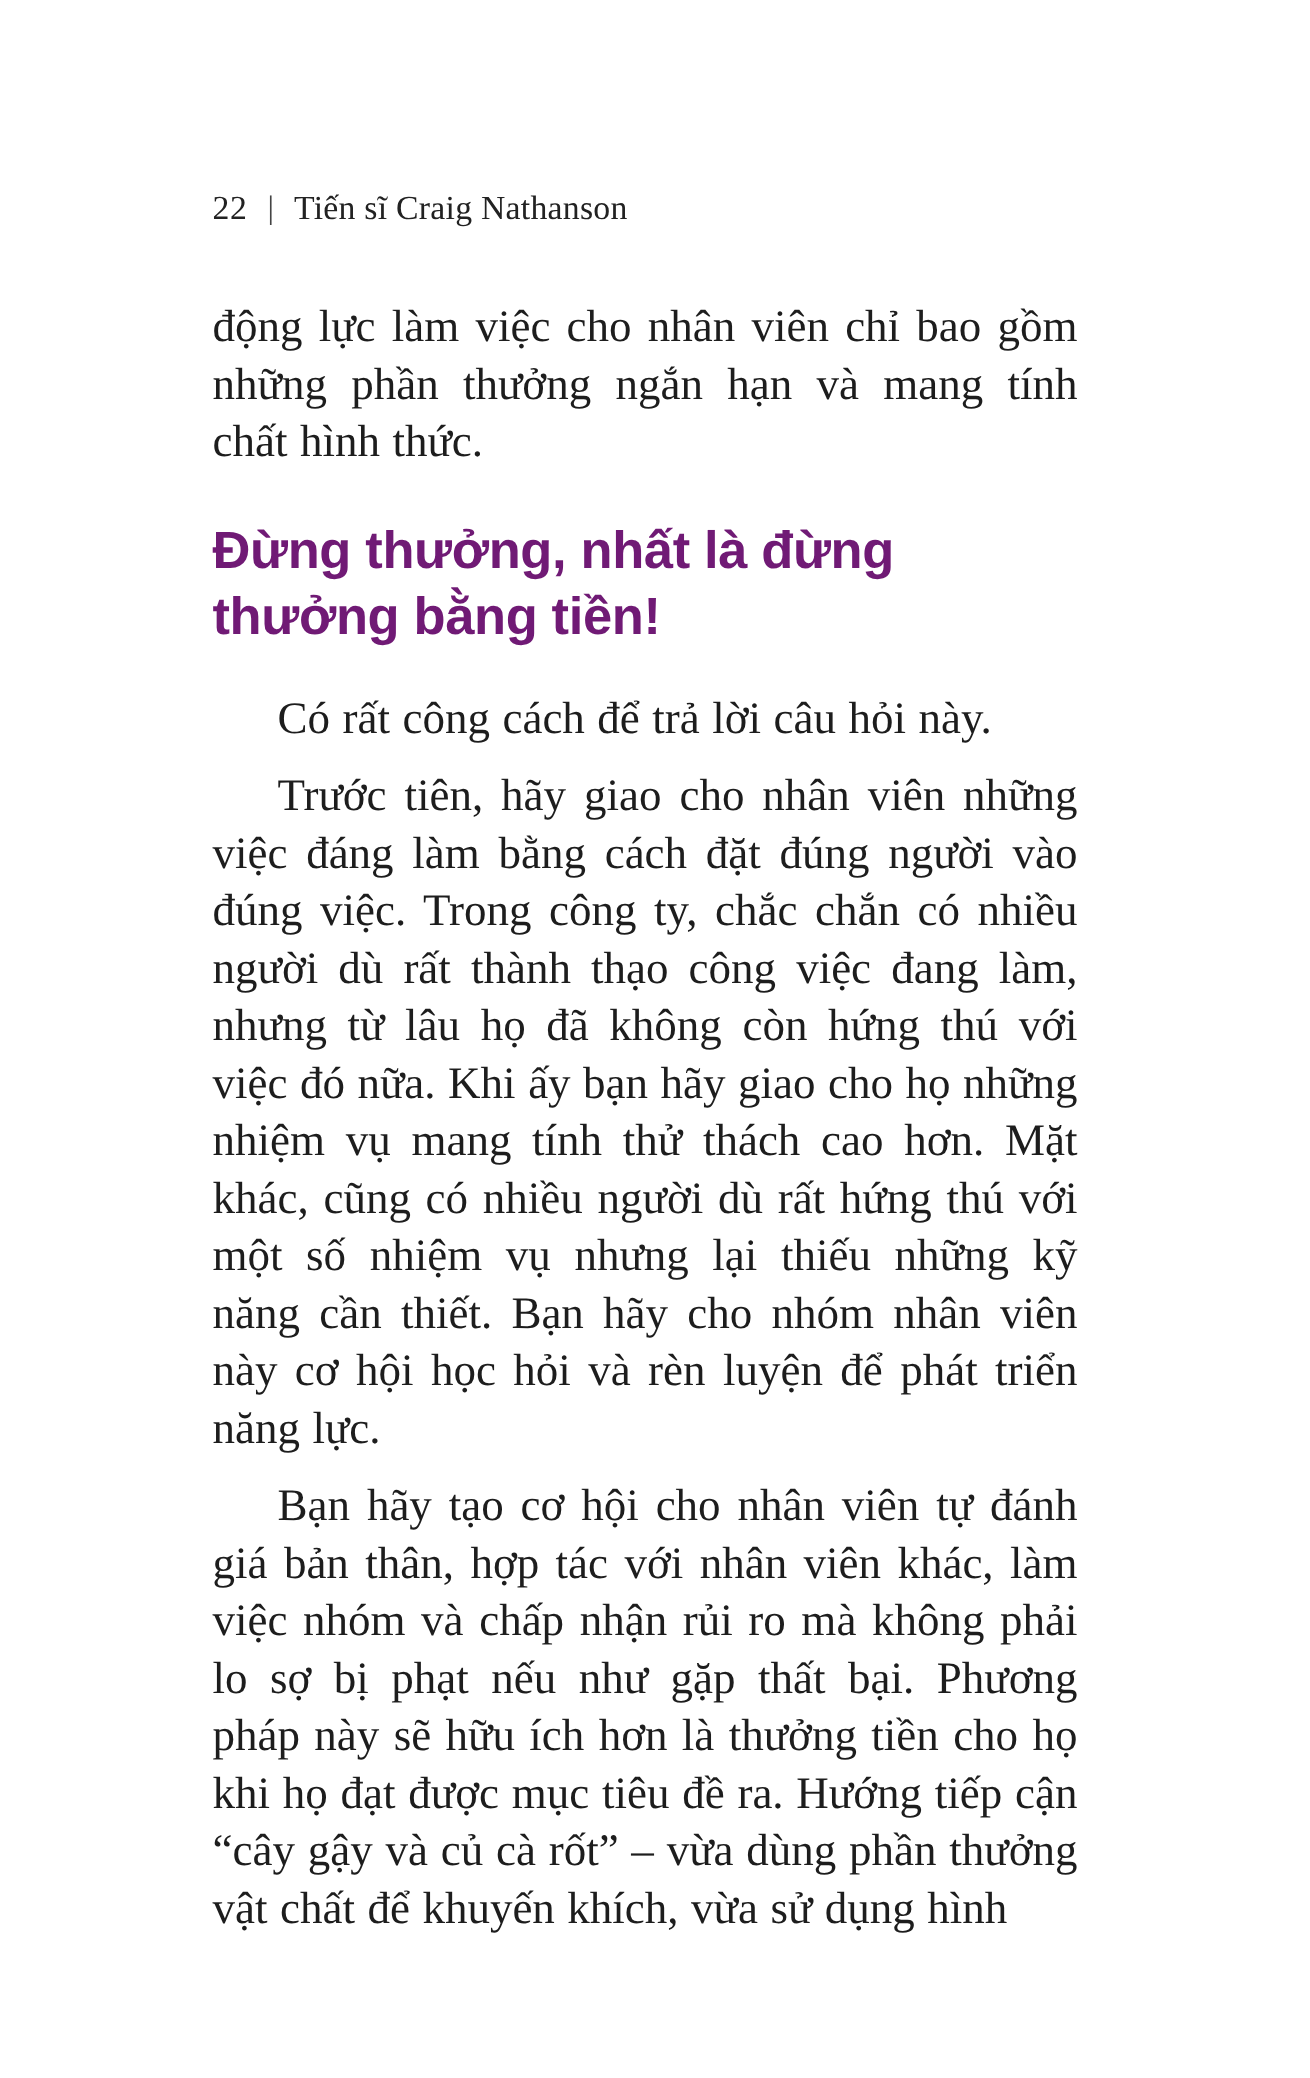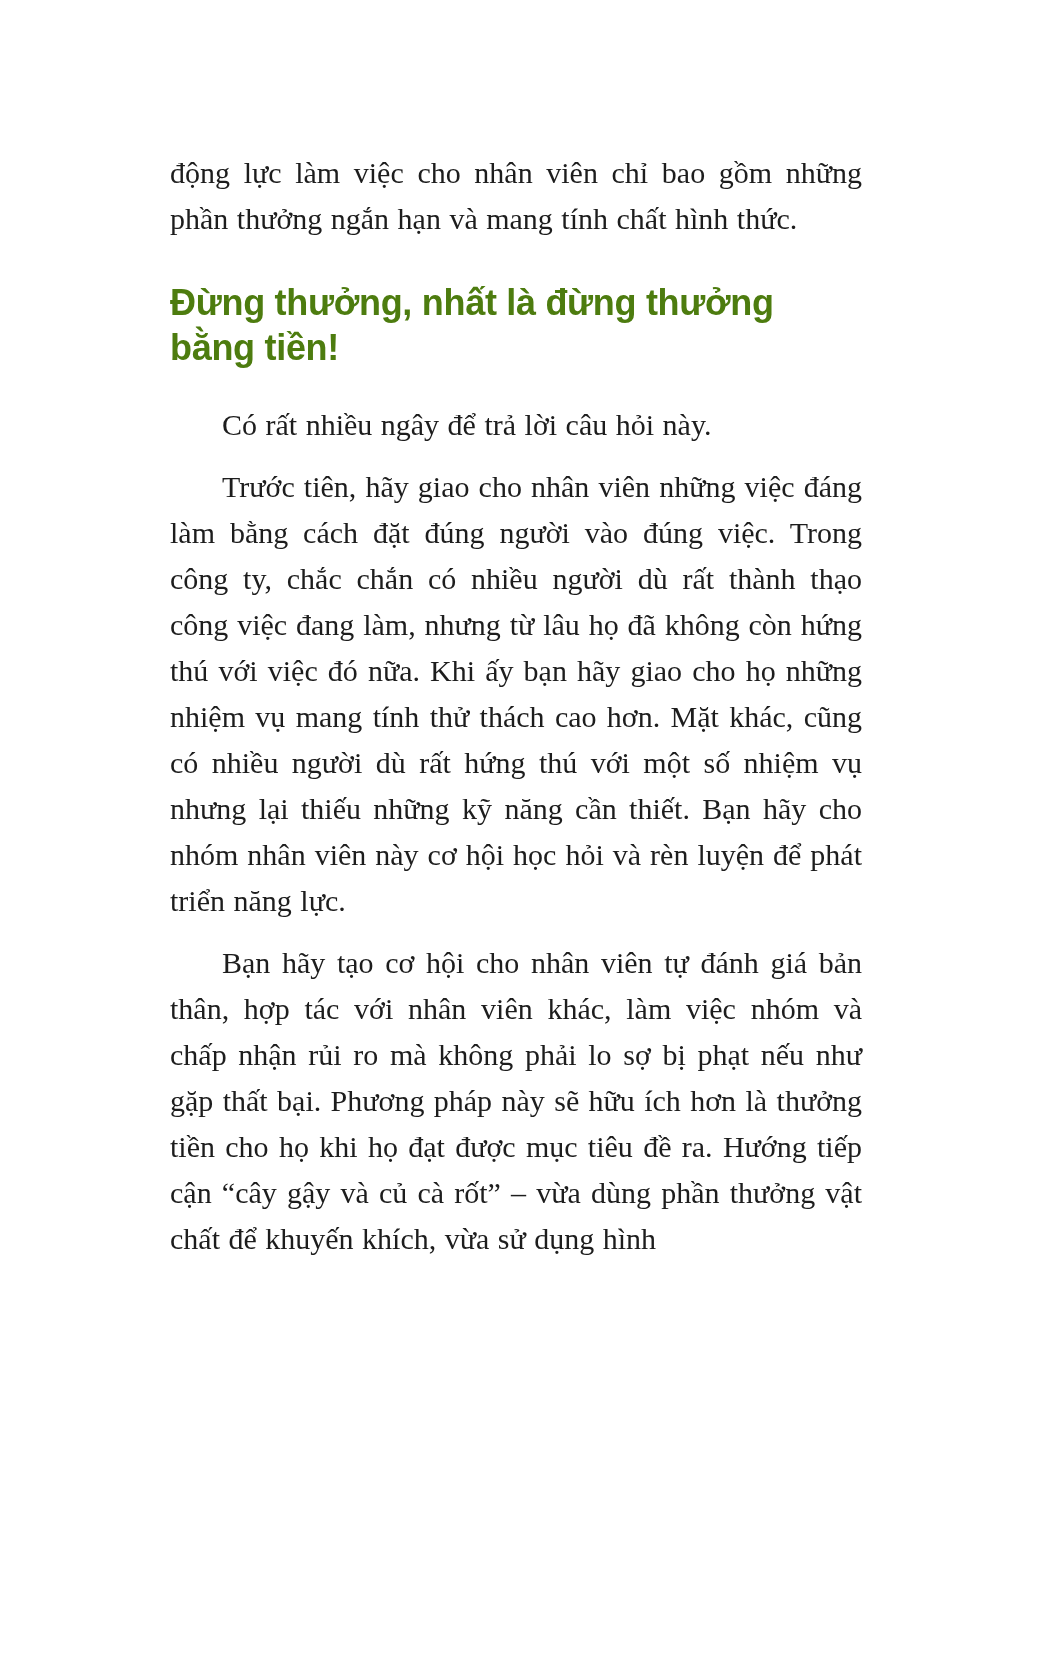--- a/index.html
+++ b/index.html
@@ -36,53 +36,58 @@
     color: #444444;
     font-weight: 400;
     font-size: 26px;
     position: relative;
     top: -1px;
   }
   .running-title {
     letter-spacing: 0.2px;
   }
   .body-text p {
-    font-size: 30px;
+    font-size: 36px;
     line-height: 46px;
     text-align: justify;
     margin: 0 0 16px 0;
     word-spacing: 1px;
   }
   .body-text p.indent {
     text-indent: 52px;
   }
   .section-heading {
     font-family: "Liberation Sans", "DejaVu Sans", sans-serif;
     font-weight: 700;
-    font-size: 36px;
+    font-size: 42px;
     line-height: 1.25;
     letter-spacing: -0.3px;
-    color: #4d7c0f;
+    color: #701a75;
     margin: 38px 0 32px 0;
   }
 </style>
 </head>
 <body>
 
 <div class="book-page">
 
+  <div class="running-header">
+    <span class="page-number">22</span>
+    <span class="header-sep">|</span>
+    <span class="running-title">Tiến sĩ Craig Nathanson</span>
+  </div>
 
   <div class="body-text">
 
     <p>động lực làm việc cho nhân viên chỉ bao gồm những phần thưởng ngắn hạn và mang tính chất hình thức.</p>
 
     <h2 class="section-heading">Đừng thưởng, nhất là đừng thưởng bằng tiền!</h2>
 
 
-    <p class="indent">Có rất nhiều ngây để trả lời câu hỏi này.</p>
+    <p class="indent">Có rất công cách để trả lời câu hỏi này.</p>
 
     <p class="indent">Trước tiên, hãy giao cho nhân viên những việc đáng làm bằng cách đặt đúng người vào đúng việc. Trong công ty, chắc chắn có nhiều người dù rất thành thạo công việc đang làm, nhưng từ lâu họ đã không còn hứng thú với việc đó nữa. Khi ấy bạn hãy giao cho họ những nhiệm vụ mang tính thử thách cao hơn. Mặt khác, cũng có nhiều người dù rất hứng thú với một số nhiệm vụ nhưng lại thiếu những kỹ năng cần thiết. Bạn hãy cho nhóm nhân viên này cơ hội học hỏi và rèn luyện để phát triển năng lực.</p>
 
     <p class="indent">Bạn hãy tạo cơ hội cho nhân viên tự đánh giá bản thân, hợp tác với nhân viên khác, làm việc nhóm và chấp nhận rủi ro mà không phải lo sợ bị phạt nếu như gặp thất bại. Phương pháp này sẽ hữu ích hơn là thưởng tiền cho họ khi họ đạt được mục tiêu đề ra. Hướng tiếp cận “cây gậy và củ cà rốt” – vừa dùng phần thưởng vật chất để khuyến khích, vừa sử dụng hình</p>
 
   </div>
 
 </div>
 
 </body></html>

